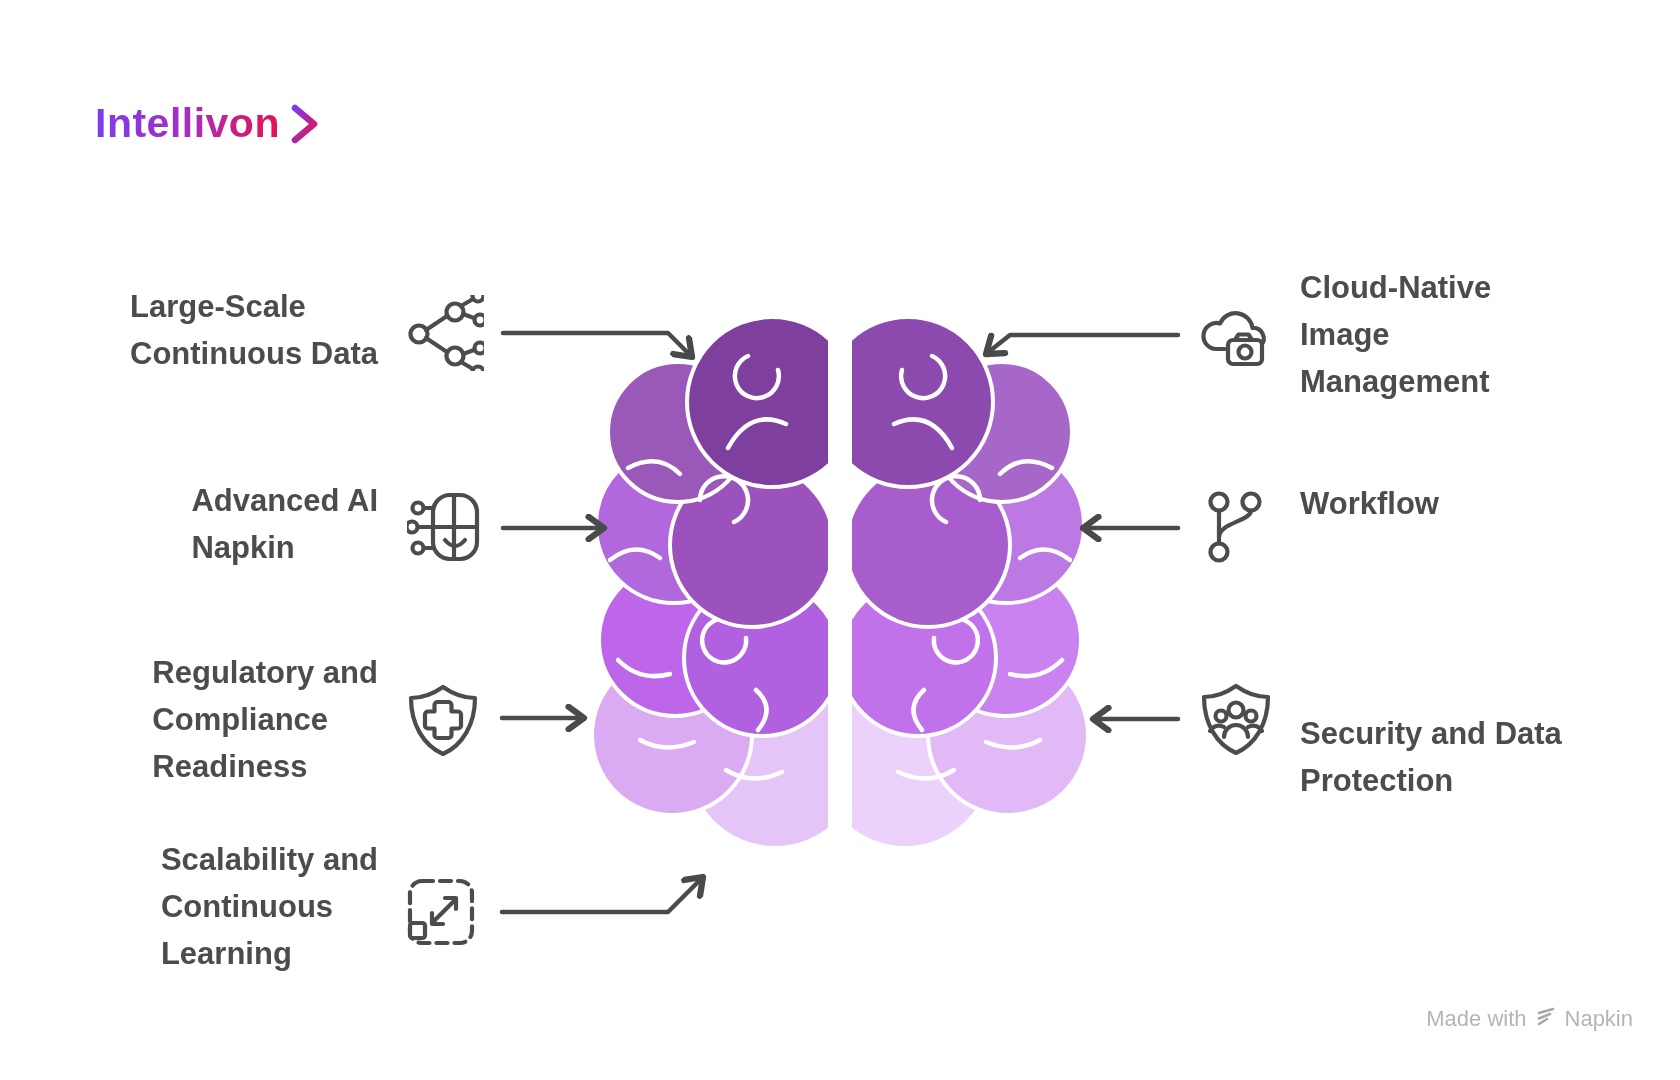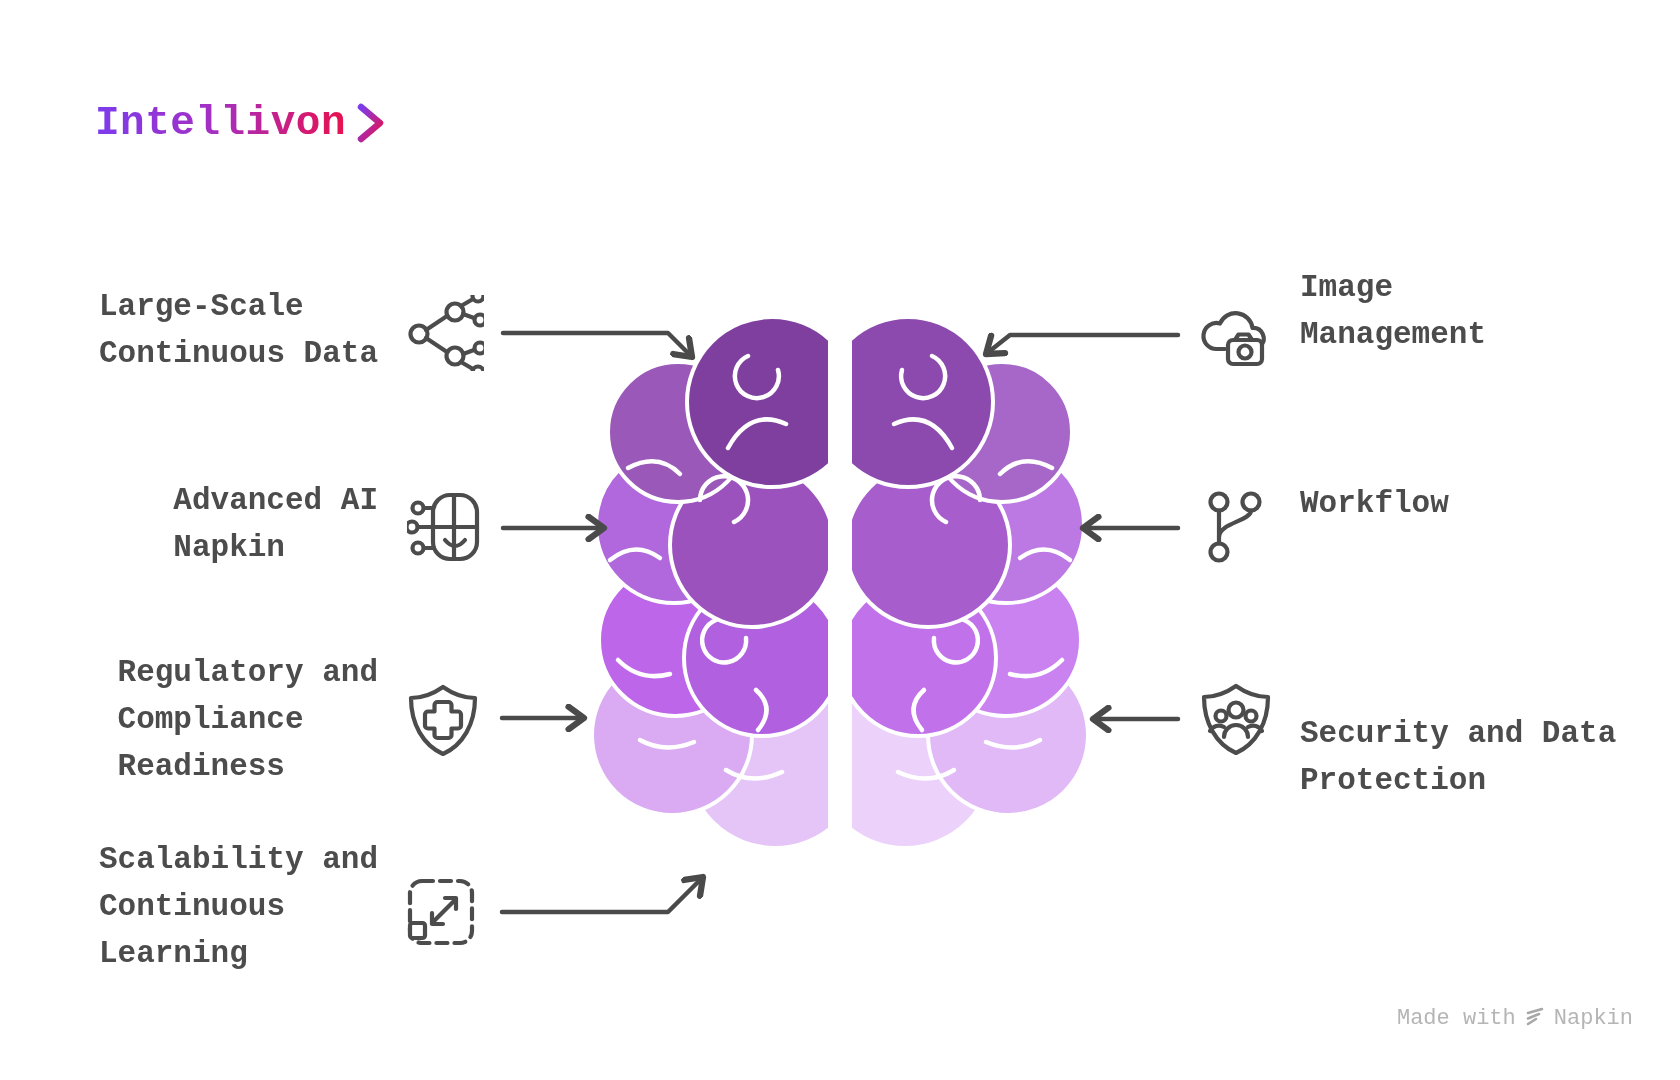--- a/index.html
+++ b/index.html
@@ -1,18 +1,18 @@
 <!DOCTYPE html>
 <html><head>
 <meta charset="utf-8">
 <style>
   html,body{margin:0;padding:0;background:#ffffff;}
   #canvas{
     position:relative;width:1680px;height:1080px;background:#ffffff;overflow:hidden;
-    font-family:Liberation Mono, monospace;
+    font-family:Liberation Sans, sans-serif;
   }
   .logo{
     position:absolute;left:95px;top:100px;display:flex;align-items:center;gap:8px;
   }
   .logo-text{
     font-size:41px;font-weight:600;letter-spacing:0.5px;
     background:linear-gradient(90deg,#7c3ced 0%,#a52fc2 48%,#e8114e 100%);
     -webkit-background-clip:text;background-clip:text;color:transparent;
   }
   .feature-label{
@@ -125,20 +125,21 @@
     <div>Compliance</div>
     <div>Readiness</div>
   </div>
   <div class="feature-label left-label" style="top:836px">
     <div>Scalability and</div>
     <div>Continuous</div>
     <div>Learning</div>
   </div>
 
   <div class="feature-label right-label" style="top:264px">
+    <div>Cloud-Native</div>
     <div>Image</div>
     <div>Management</div>
   </div>
   <div class="feature-label right-label" style="top:480px">
     <div>Workflow</div>
   </div>
   <div class="feature-label right-label" style="top:710px">
     <div>Security and Data</div>
     <div>Protection</div>
   </div>

